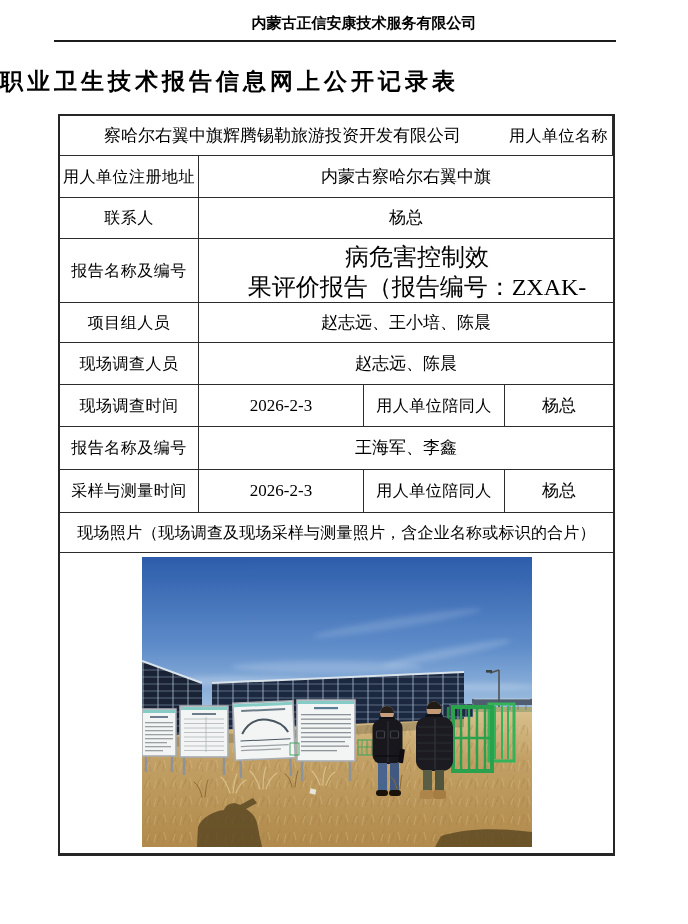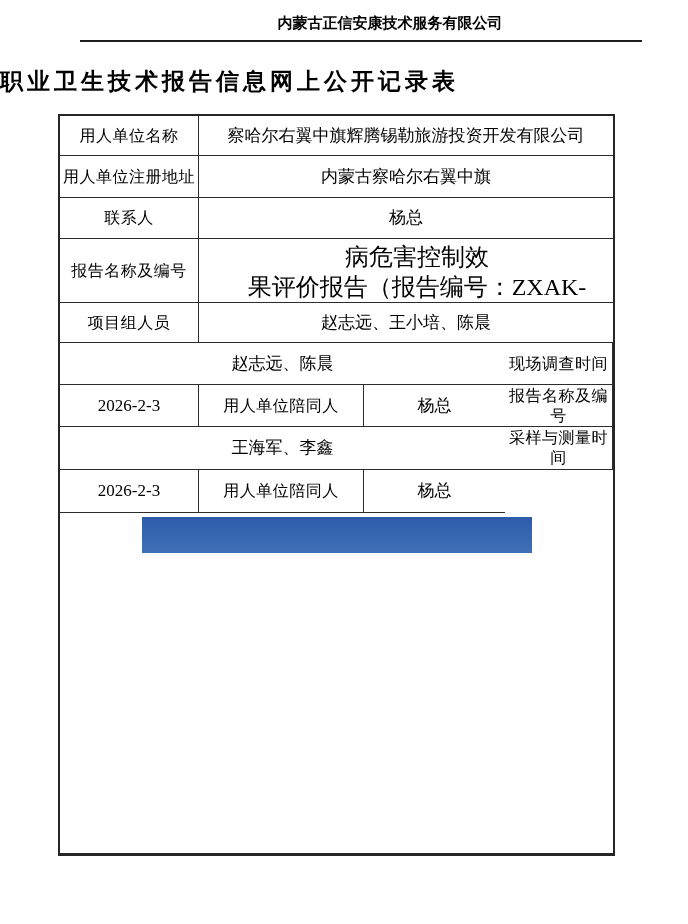--- a/index.html
+++ b/index.html
@@ -1,21 +1,21 @@
 <!DOCTYPE html>
 <html><head>
 <meta charset="utf-8">
 <style>
   * { margin:0; padding:0; box-sizing:border-box; }
   html,body { background:#ffffff; }
   body { font-family:"Liberation Serif","DejaVu Serif",serif; color:#000; }
   #page { position:relative; width:688px; height:924px; background:#fff; margin:0 auto; overflow:hidden; }
 
   
-  .hdr { position:absolute; left:80px; top:14px; width:562px; border-bottom:2px solid #1c1c1c; padding-bottom:7px; }
+  .hdr { position:absolute; left:54px; top:14px; width:562px; border-bottom:2px solid #1c1c1c; padding-bottom:7px; }
   .hdr-line { display:flex; justify-content:center; gap:22px; padding-left:58px;
               font-family:"Liberation Sans","DejaVu Sans",sans-serif; font-weight:bold; font-size:15px; white-space:nowrap; }
 
   
   .title { position:absolute; top:66px; left:0; width:100%; text-align:left;
            font-family:"Liberation Sans","DejaVu Sans",sans-serif; font-weight:bold;
            font-size:23px; letter-spacing:4px; }
 
   
   .tbl { position:absolute; left:58px; top:114px; width:557px;
@@ -43,55 +43,57 @@
   <div class="hdr">
     <div class="hdr-line">
       <span>内蒙古正信安康技术服务有限公司</span>
     </div>
   </div>
 
   <div class="title">职业卫生技术报告信息网上公开记录表</div>
 
   <div class="tbl">
 
+    <div class="cell sp3 noR">察哈尔右翼中旗辉腾锡勒旅游投资开发有限公司</div>
     <div class="cell lbl">用人单位名称</div>
-    <div class="cell sp3 noR">察哈尔右翼中旗辉腾锡勒旅游投资开发有限公司</div>
 
     <div class="cell lbl">用人单位注册地址</div>
     <div class="cell sp3 noR">内蒙古察哈尔右翼中旗</div>
 
     <div class="cell lbl">联系人</div>
     <div class="cell sp3 noR">杨总</div>
 
     <div class="cell lbl">报告名称及编号</div>
     <div class="cell sp3 noR">
       <span class="report-val">
         <span>察右中旗34.35MW光伏帮扶工程职业病危害控制效</span><br>
         <span>果评价报告（报告编号：ZXAK-KPBG2026-009）</span>
       </span>
     </div>
 
     <div class="cell lbl">项目组人员</div>
     <div class="cell sp3 noR">赵志远、王小培、陈晨</div>
 
+    <div class="cell lbl">现场调查人员</div>
     <div class="cell sp3 noR">赵志远、陈晨</div>
 
     <div class="cell lbl">现场调查时间</div>
     <div class="cell">2026-2-3</div>
     <div class="cell lbl">用人单位陪同人</div>
     <div class="cell noR">杨总</div>
 
     <div class="cell lbl">报告名称及编号</div>
     <div class="cell sp3 noR">王海军、李鑫</div>
 
     <div class="cell lbl">采样与测量时间</div>
     <div class="cell">2026-2-3</div>
     <div class="cell lbl">用人单位陪同人</div>
     <div class="cell noR">杨总</div>
 
+    <div class="cell sp4 noR caption">现场照片（现场调查及现场采样与测量照片，含企业名称或标识的合片）</div>
 
     <div class="cell sp4 noR noB photo-cell">
 
       <svg width="390" height="290" viewBox="0 0 390 290" role="img">
         <defs>
           <linearGradient id="skyg" x1="0" y1="0" x2="0" y2="1">
             <stop offset="0" stop-color="#2d5cab"></stop>
             <stop offset="0.55" stop-color="#5e8cc9"></stop>
             <stop offset="1" stop-color="#aac8e4"></stop>
           </linearGradient>

